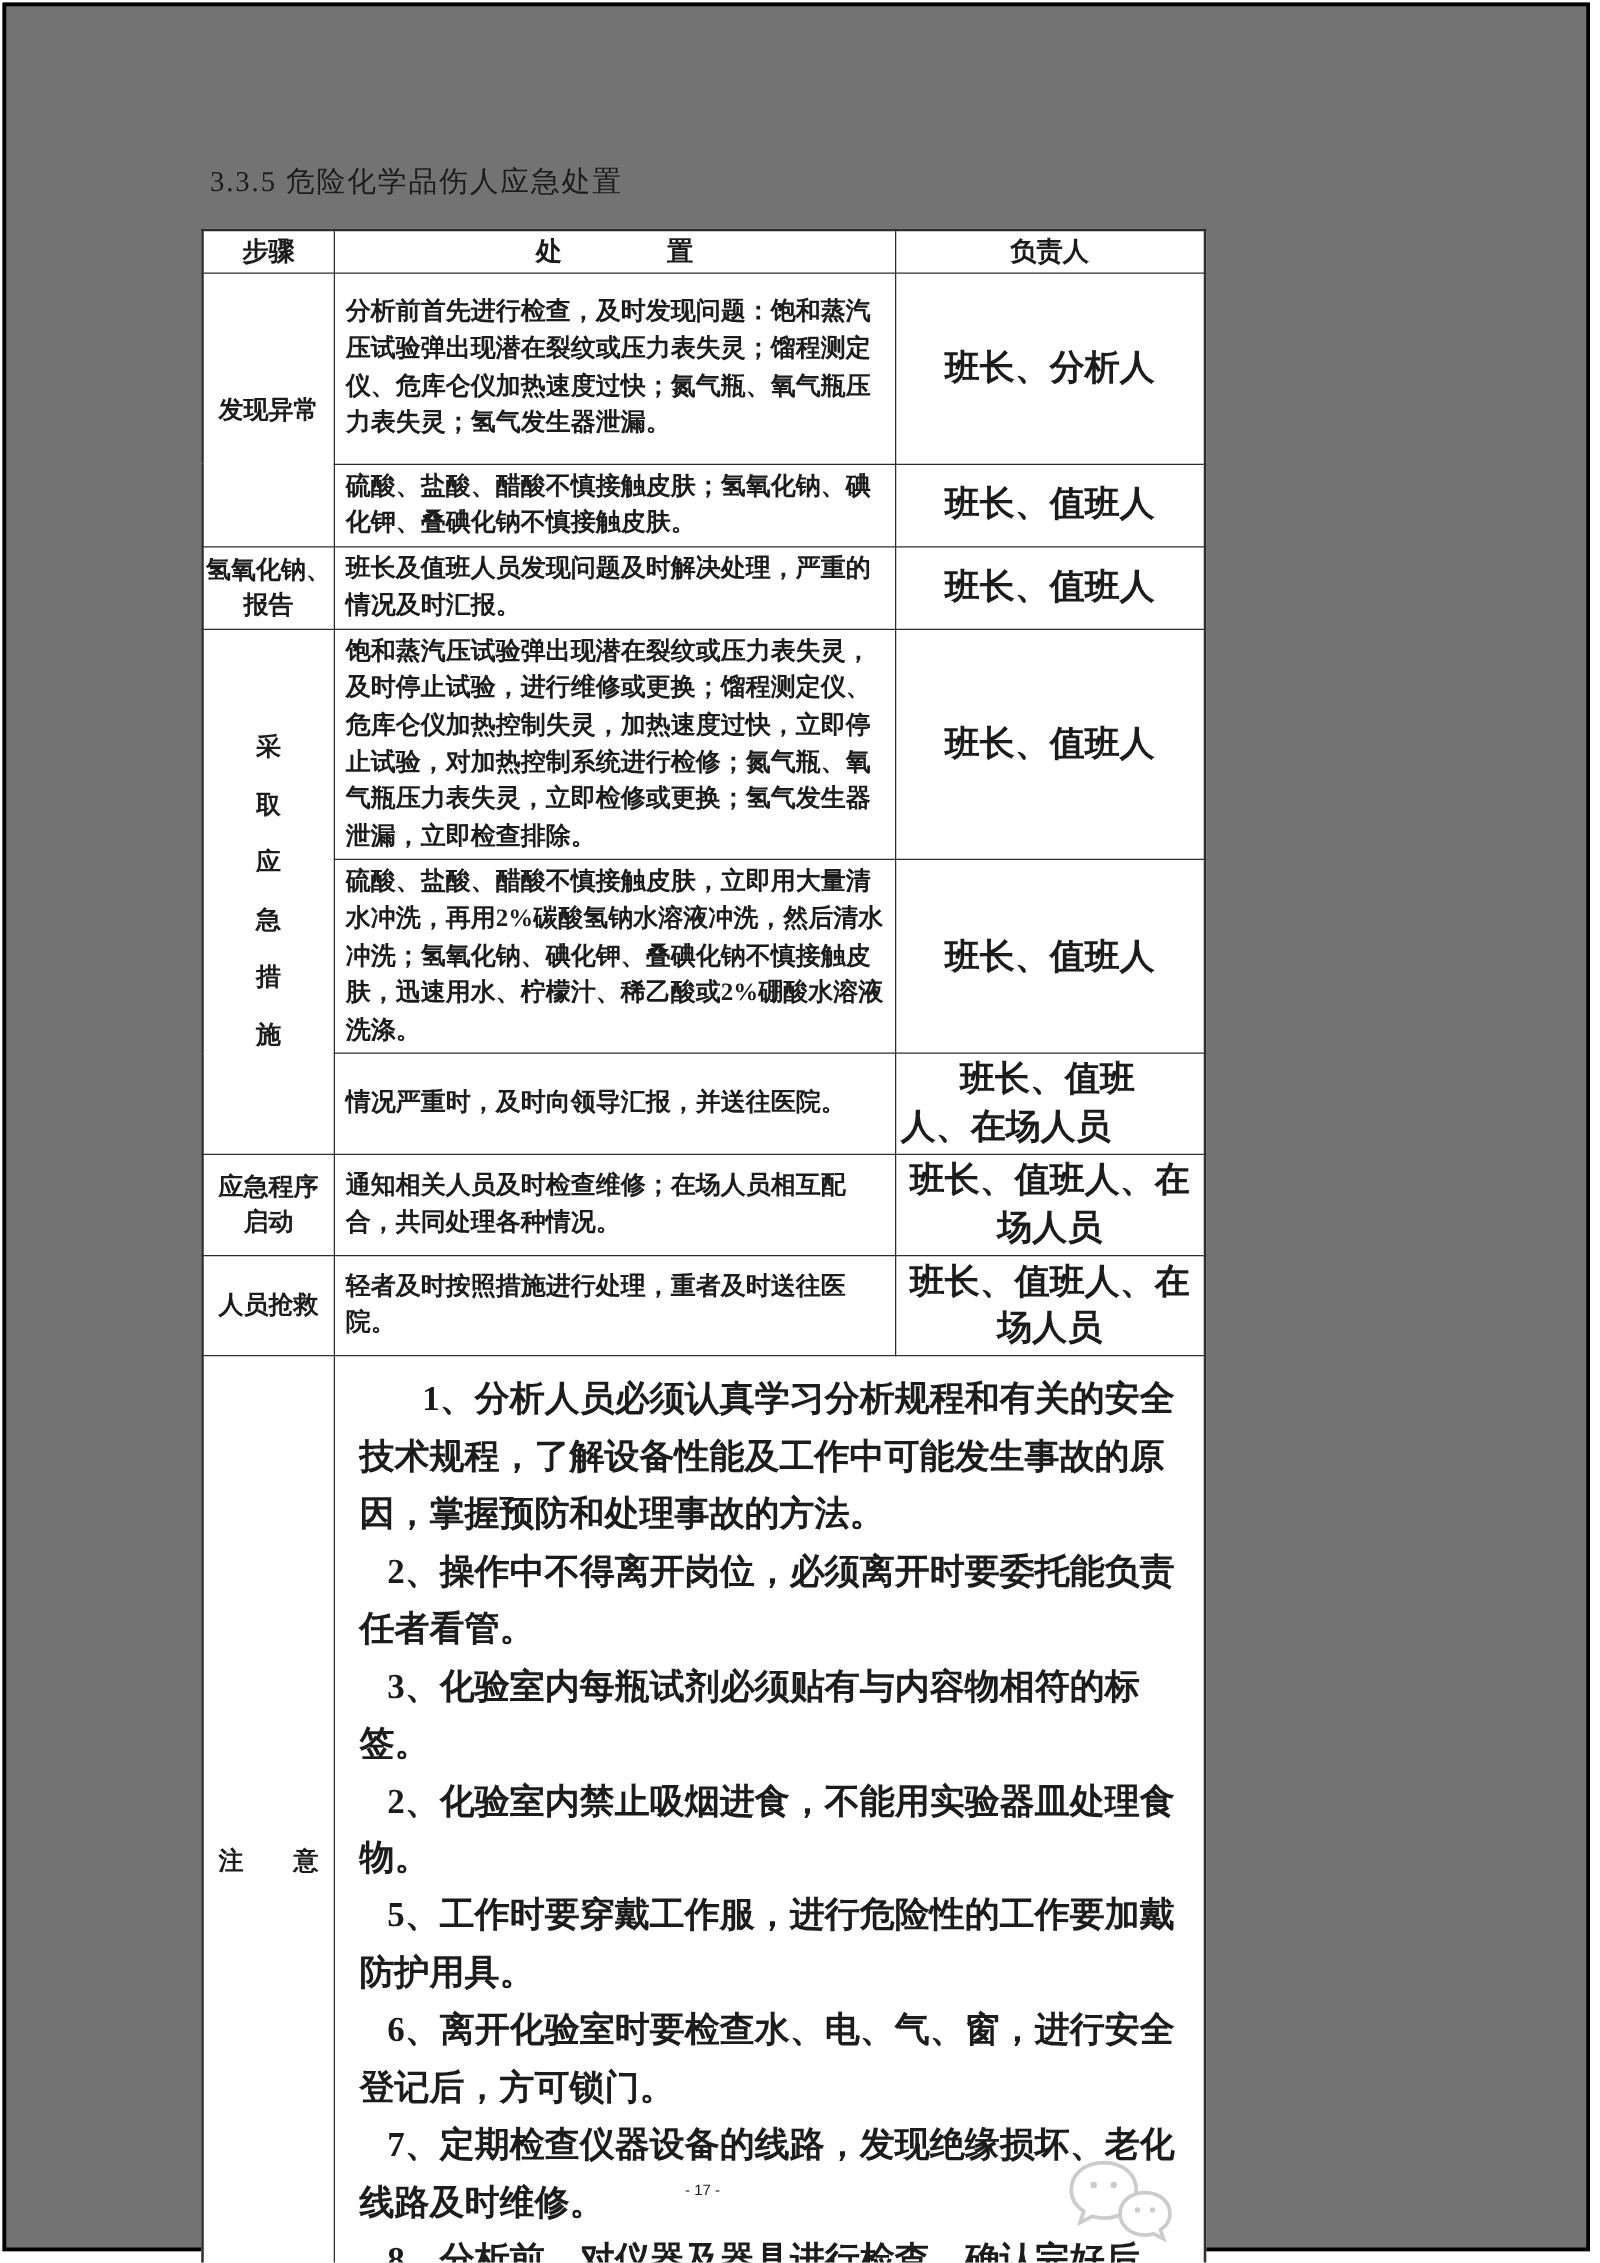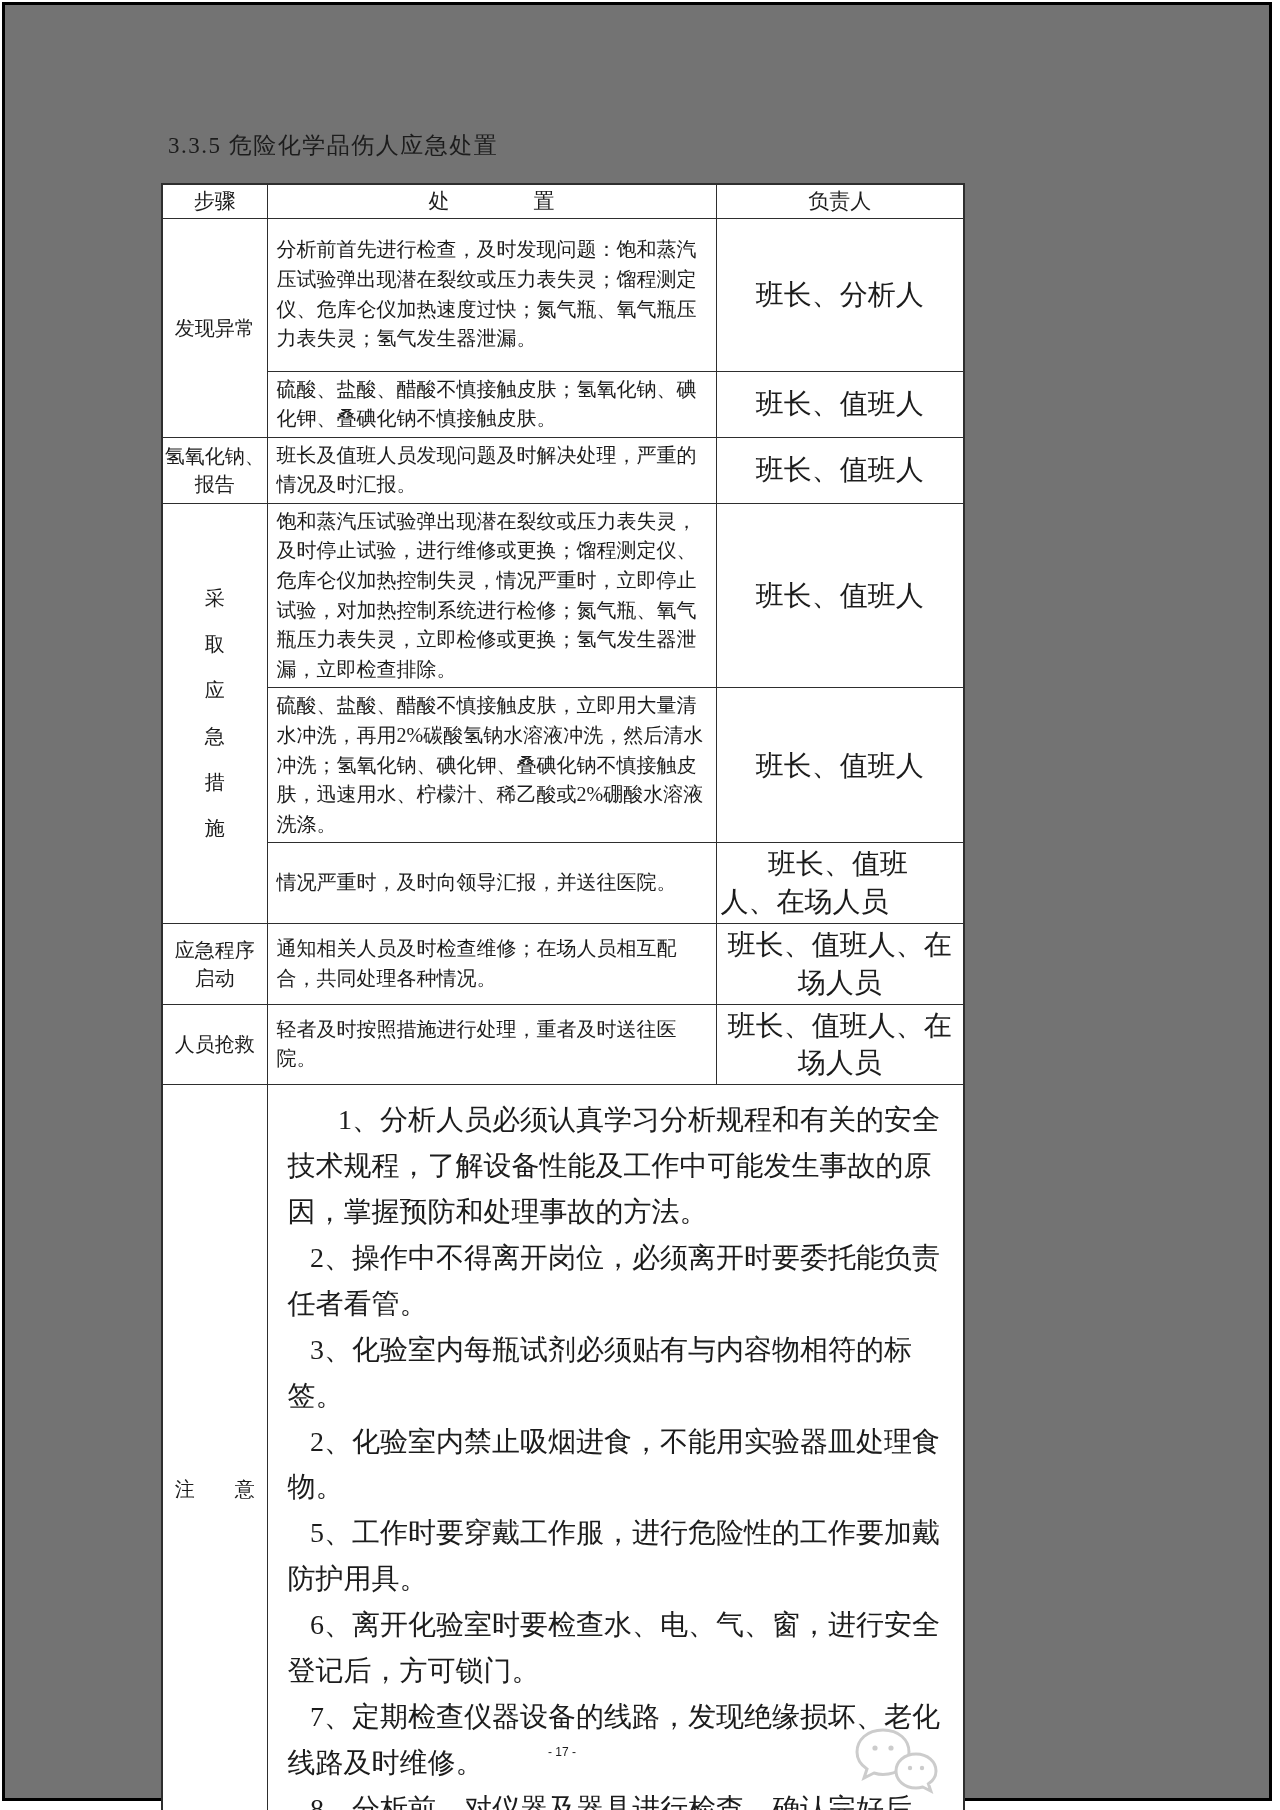--- a/index.html
+++ b/index.html
@@ -15,21 +15,21 @@
   .doc-title {
     position:absolute; left:163px; top:125px;
     font-size:23px; letter-spacing:1.5px; white-space:nowrap;
   }
   table.main {
     position:absolute; left:156px; top:178px; width:802px;
     border-collapse:collapse; table-layout:fixed;
     border:2px solid #2e2e2e; background:#fff;
   }
   table.main td, table.main th {
-    border:1px solid #2e2e2e; font-weight:normal;
+    border:1px solid #2e2e2e; font-weight:bold;
     vertical-align:middle; box-sizing:border-box;
   }
   th.hdr { font-size:21px; text-align:center; padding:2px; }
   td.step {
     font-size:20px; text-align:center; line-height:1.4;
     padding:2px 1px; white-space:pre-line;
   }
   td.step.vertical { line-height:2.3; }
   td.disposal {
     font-size:20px; text-align:left; line-height:1.48;
@@ -105,21 +105,21 @@
         <td class="owner">班长、值班人</td>
       </tr>
 
       <tr class="r2a">
         <td class="step vertical" rowspan="3">采
 取
 应
 急
 措
 施</td>
-        <td class="disposal">饱和蒸汽压试验弹出现潜在裂纹或压力表失灵，及时停止试验，进行维修或更换；馏程测定仪、危库仑仪加热控制失灵，情况严重时，立即停止试验，对加热控制系统进行检修；氮气瓶、氧气瓶压力表失灵，立即检修或更换；氢气发生器泄漏，立即检查排除。</td>
+        <td class="disposal">饱和蒸汽压试验弹出现潜在裂纹或压力表失灵，及时停止试验，进行维修或更换；馏程测定仪、危库仑仪加热控制失灵，加热速度过快，立即停止试验，对加热控制系统进行检修；氮气瓶、氧气瓶压力表失灵，立即检修或更换；氢气发生器泄漏，立即检查排除。</td>
         <td class="owner">班长、值班人</td>
       </tr>
       <tr class="r2b">
         <td class="disposal">硫酸、盐酸、醋酸不慎接触皮肤，立即用大量清水冲洗，再用2%碳酸氢钠水溶液冲洗，然后清水冲洗；氢氧化钠、碘化钾、叠碘化钠不慎接触皮肤，迅速用水、柠檬汁、稀乙酸或2%硼酸水溶液洗涤。</td>
         <td class="owner">班长、值班人</td>
       </tr>
       <tr class="r2c">
         <td class="disposal">情况严重时，及时向领导汇报，并送往医院。</td>
         <td class="owner owner-wrap">班长、值班人、在场人员</td>
       </tr>

